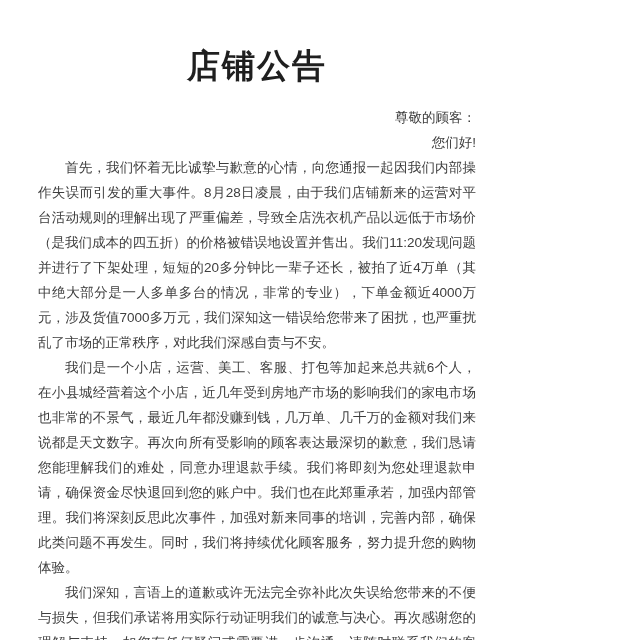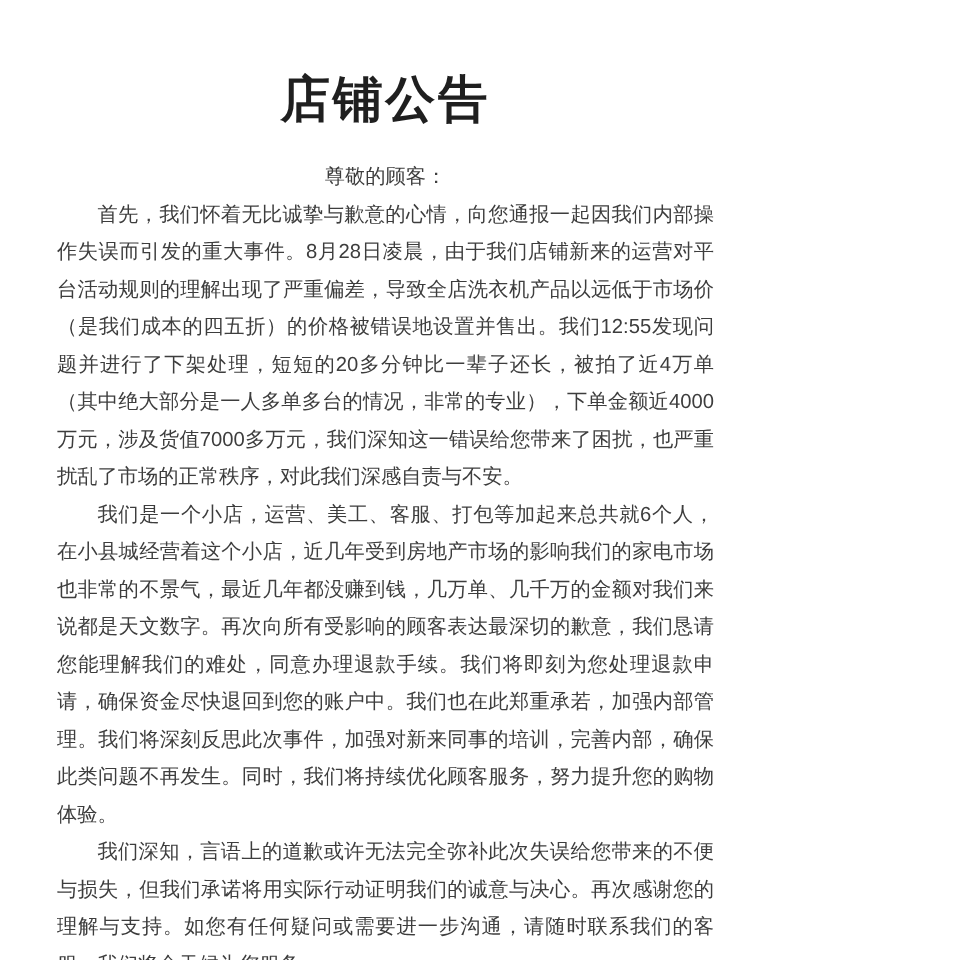--- a/index.html
+++ b/index.html
@@ -32,21 +32,21 @@
     font-size: 13.5px;
     line-height: 25px;
     color: #3d3d3d;
   }
   .body-text p {
     margin: 0;
     padding: 0;
   }
   .salutation,
   .greeting {
-    text-align: center;
+    text-align: right;
     text-indent: 0;
   }
   .para {
     text-align: justify;
     text-indent: 2em;
   }
   .closing {
     text-align: left;
     text-indent: 2em;
   }
@@ -58,22 +58,23 @@
 </style>
 </head>
 <body>
 
 <div class="page">
   <h1 class="title">店铺公告</h1>
 
   <div class="body-text">
     <p class="salutation">尊敬的顾客：</p>
 
+    <p class="greeting">您们好!</p>
 
-    <p class="para">首先，我们怀着无比诚挚与歉意的心情，向您通报一起因我们内部操作失误而引发的重大事件。8月28日凌晨，由于我们店铺新来的运营对平台活动规则的理解出现了严重偏差，导致全店洗衣机产品以远低于市场价（是我们成本的四五折）的价格被错误地设置并售出。我们12:55发现问题并进行了下架处理，短短的20多分钟比一辈子还长，被拍了近4万单（其中绝大部分是一人多单多台的情况，非常的专业），下单金额近4000万元，涉及货值7000多万元，我们深知这一错误给您带来了困扰，也严重扰乱了市场的正常秩序，对此我们深感自责与不安。</p>
+    <p class="para">首先，我们怀着无比诚挚与歉意的心情，向您通报一起因我们内部操作失误而引发的重大事件。8月28日凌晨，由于我们店铺新来的运营对平台活动规则的理解出现了严重偏差，导致全店洗衣机产品以远低于市场价（是我们成本的四五折）的价格被错误地设置并售出。我们11:20发现问题并进行了下架处理，短短的20多分钟比一辈子还长，被拍了近4万单（其中绝大部分是一人多单多台的情况，非常的专业），下单金额近4000万元，涉及货值7000多万元，我们深知这一错误给您带来了困扰，也严重扰乱了市场的正常秩序，对此我们深感自责与不安。</p>
 
     <p class="para">我们是一个小店，运营、美工、客服、打包等加起来总共就6个人，在小县城经营着这个小店，近几年受到房地产市场的影响我们的家电市场也非常的不景气，最近几年都没赚到钱，几万单、几千万的金额对我们来说都是天文数字。再次向所有受影响的顾客表达最深切的歉意，我们恳请您能理解我们的难处，同意办理退款手续。我们将即刻为您处理退款申请，确保资金尽快退回到您的账户中。我们也在此郑重承若，加强内部管理。我们将深刻反思此次事件，加强对新来同事的培训，完善内部，确保此类问题不再发生。同时，我们将持续优化顾客服务，努力提升您的购物体验。</p>
 
     <p class="para">我们深知，言语上的道歉或许无法完全弥补此次失误给您带来的不便与损失，但我们承诺将用实际行动证明我们的诚意与决心。再次感谢您的理解与支持。如您有任何疑问或需要进一步沟通，请随时联系我们的客服，我们将全天候为您服务。</p>
 
 
     <div class="signature-block">
       <p class="signature">我们是一个小店</p>
       <p class="date">2024年8月28日</p>
     </div>

